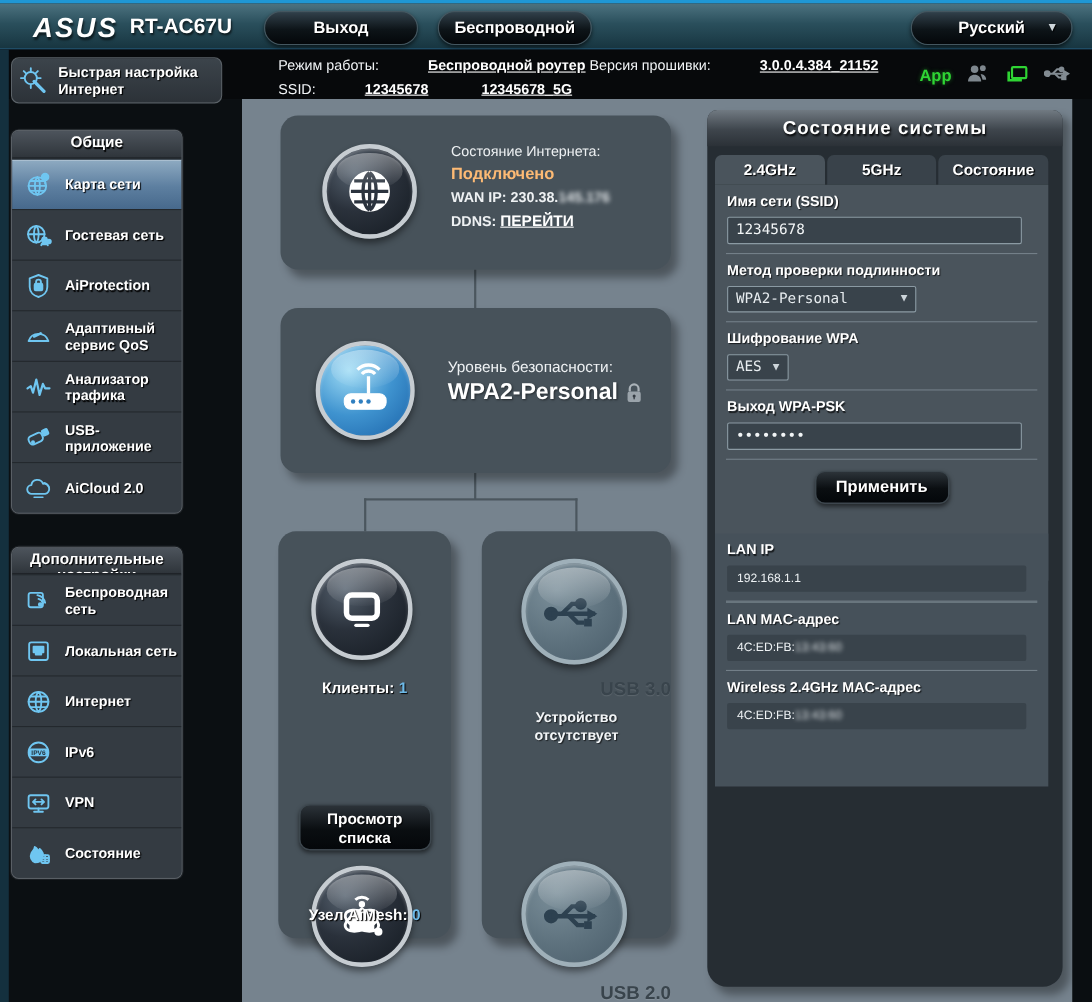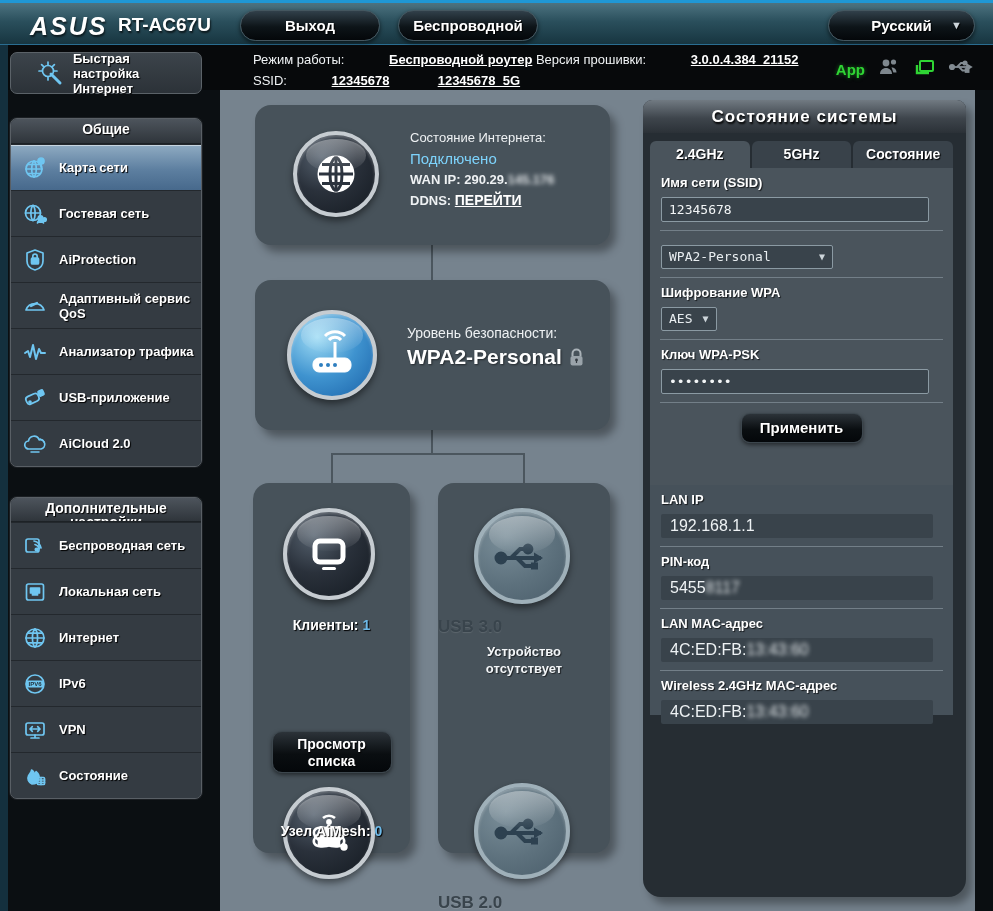--- a/index.html
+++ b/index.html
@@ -34,25 +34,25 @@
   .subinfo { position:absolute; left:253px; top:6px; font-size:13px; color:#f0f3f5; line-height:17px; }
   .subinfo .row { margin-bottom:4px; }
   .sublink { font-weight:bold; text-decoration:underline; color:#fff; cursor:pointer;padding-left:41px; }
   .statusicons { position:absolute; right:18px; top:10px; display:flex; align-items:center; gap:12px; }
   .app-label { color:#2fd434; font-weight:bold; font-size:15px; text-shadow:0 0 4px rgba(47,212,52,.5); }
   
   .left-strip { position:absolute; left:0; top:45px; width:8px; height:866px; background:#14303e; }
   .quick-btn {
     position:absolute; left:10px; top:52px; width:192px; height:42px;
     background:linear-gradient(180deg,#3c444b,#2c3238); border:1px solid #5b6268; border-radius:7px;
-    display:flex; align-items:center; gap:8px; padding:3px 24px; cursor:pointer;
+    display:flex; align-items:center; gap:8px; padding:3px 4px; cursor:pointer;
   }
   .quick-btn .lbl { font-size:13px; font-weight:bold; line-height:15px; text-shadow:1px 1px 1px #000; }
   .navgroup {
-    position:absolute; left:10px; width:192px; background:#343b42;
+    position:absolute; left:10px; width:156px; background:#343b42;
     border:1px solid #595f65; border-radius:7px; overflow:hidden;
     box-shadow:0 0 0 1px #1a1e22;
   }
   .g1 { top:118px; }
   .g2 { top:497px; }
   .navgroup .gtitle {
     background:linear-gradient(180deg,#4d545c,#2f353b); color:#fff; font-weight:bold; font-size:14px;
     text-align:center; padding-top:3px; height:25px; line-height:15px; overflow:hidden;
     border-bottom:1px solid #1d2226; text-shadow:1px 1px 1px #000;
   }
@@ -92,38 +92,38 @@
   .c-blue { background:radial-gradient(circle at 32% 28%,#9fdcf5 0%,#3f93cf 50%,#1a62a8 100%); }
   .c-muted{ background:radial-gradient(circle at 32% 28%,#7b8f9a 0%,#5d717d 55%,#4a5d6a 100%);
     border-color:#9fb0b9; }
   .ic-internet { left:38px; top:26px; width:86px; height:86px; }
   .ic-router   { left:32px; top:30px; width:90px; height:90px; }
   .ic-clients  { left:30px; top:25px; width:92px; height:92px; }
   .ic-aimesh   { left:30px; top:25px; width:92px; height:92px; }
   .ic-usb3, .ic-usb2 { left:36px; top:25px; width:96px; height:96px; }
   
   .net-text { position:absolute; left:155px; top:22px; font-size:13px; line-height:21px; color:#eef1f3; }
-  .net-text .strong { font-weight:normal; font-size:15px; color:#7dd3fc; }
+  .net-text .strong { font-weight:bold; font-size:15px; color:#fdba74; }
   .net-text .lbl { font-weight:bold; }
   .link { font-weight:bold; text-decoration:underline; color:#fff; cursor:pointer; font-size:14px; }
   .blurred { filter:blur(2px); opacity:.9; }
   .sec-label { position:absolute; left:152px; top:45px; font-size:14px; color:#eef1f3; }
   .sec-value { position:absolute; left:152px; top:65px; font-size:21px; font-weight:bold; color:#fff;
     text-shadow:1px 1px 2px rgba(0,0,0,.5); display:flex; align-items:center; gap:7px; }
   .count-line { position:absolute; width:100%; text-align:center; font-size:14px; font-weight:bold;
     color:#fff; text-shadow:1px 1px 1px #000; }
   .count-blue { color:#6db9e8; }
   .view-btn {
     position:absolute; left:50%; transform:translateX(-50%); top:248px; width:120px; height:42px;
     background:linear-gradient(180deg,#2c3339 0%,#0a0e11 55%,#04070a 100%);
     border:1px solid #3c464d; border-radius:10px; color:#fff; font-weight:bold; font-size:14px;
     line-height:17px; text-align:center; padding-top:4px; cursor:pointer; text-shadow:1px 1px 1px #000;
     box-shadow:0 2px 4px rgba(0,0,0,.5);
   }
-  .usb-title { position:absolute; width:100%; text-align:left; font-size:17px; font-weight:bold;
+  .usb-title { position:absolute; width:100%; text-align:right; font-size:17px; font-weight:bold;
     color:#39444c; text-shadow:0 1px 1px rgba(255,255,255,.12); }
   .usb-status { position:absolute; width:100%; text-align:center; font-size:13px; font-weight:bold;
     color:#f2f5f7; line-height:17px; text-shadow:1px 1px 1px rgba(0,0,0,.6); }
   
   .panel {
     position:absolute; left:423px; top:10px; width:323px; height:797px;
     background:#262d33; border-radius:9px 9px 18px 18px; box-shadow:6px 7px 8px rgba(0,0,0,.35);
   }
   .panel-title {
     height:33px; border-radius:9px 9px 0 0; text-align:center; line-height:33px;
@@ -154,21 +154,21 @@
   .divider { height:1px; background:#737f88; margin:0 10px; }
   .apply-row { text-align:center; padding:10px 0 0 0; }
   .apply-btn {
     display:inline-block; width:122px; height:30px;
     background:linear-gradient(180deg,#2c3339 0%,#0a0e11 55%,#04070a 100%);
     border:1px solid #3c464d; border-radius:9px; color:#fff; font-weight:bold; font-size:15px;
     line-height:28px; cursor:pointer; text-shadow:1px 1px 1px #000; box-shadow:0 2px 4px rgba(0,0,0,.5);
   }
   .vbox {
     margin-top:7px; width:272px; height:24px; background:#39434b; border-radius:2px;
-    font-size:16px; color:#eef2f4; line-height:24px; padding-left:9px;
+    font-size:11px; color:#eef2f4; line-height:24px; padding-left:9px;
   }
   
   .svgline { stroke:#6fc6f1; stroke-width:1.7; fill:none; stroke-linecap:round; stroke-linejoin:round; }
 </style>
 </head>
 <body>
 
 <div class="app">
 
   <div class="topbar">
@@ -442,21 +442,21 @@
               </g>
             </g>
           </svg>
       </div>
       <div class="net-text">
         <div>Состояние Интернета:</div>
         <div class="strong">Подключено</div>
         <div>
           <span class="lbl">WAN IP:</span>
           <b>
-            <span>290.29.</span><span class="blurred">145.176</span>
+            <span>230.38.</span><span class="blurred">145.176</span>
           </b>
         </div>
         <div>
           <span class="lbl">DDNS:</span>
           <span class="link">ПЕРЕЙТИ</span>
         </div>
       </div>
     </div>
 
     <div class="card card-security">
@@ -574,54 +574,51 @@
         <div class="tab">Состояние</div>
       </div>
 
       <div class="sec1">
         <div class="field">
           <div class="flabel">Имя сети (SSID)</div>
           <div class="tinput">12345678</div>
         </div>
         <div class="divider"></div>
         <div class="field">
+          <div class="flabel">Метод проверки подлинности</div>
           <div class="tselect" style="width:172px;justify-content:space-between;">
             <span>WPA2-Personal</span>
             <span class="arr">▼</span>
           </div>
         </div>
         <div class="divider"></div>
         <div class="field">
           <div class="flabel">Шифрование WPA</div>
           <div class="tselect">
             <span>AES</span>
             <span class="arr">▼</span>
           </div>
         </div>
         <div class="divider"></div>
         <div class="field">
-          <div class="flabel">Ключ WPA-PSK</div>
+          <div class="flabel">Выход WPA-PSK</div>
           <div class="tinput">••••••••</div>
         </div>
         <div class="divider"></div>
         <div class="apply-row">
           <span class="apply-btn">Применить</span>
         </div>
       </div>
 
       <div class="sec2">
         <div class="field">
           <div class="flabel">LAN IP</div>
           <div class="vbox">192.168.1.1</div>
         </div>
         <div class="divider"></div>
-        <div class="field">
-          <div class="flabel">PIN-код</div>
-          <div class="vbox"><span>5455</span><span class="blurred">8117</span></div>
-        </div>
         <div class="divider"></div>
         <div class="field">
           <div class="flabel">LAN MAC-адрес</div>
           <div class="vbox"><span>4C:ED:FB:</span><span class="blurred">13:43:60</span></div>
         </div>
         <div class="divider"></div>
         <div class="field">
           <div class="flabel">Wireless 2.4GHz MAC-адрес</div>
           <div class="vbox"><span>4C:ED:FB:</span><span class="blurred">13:43:60</span></div>
         </div>

